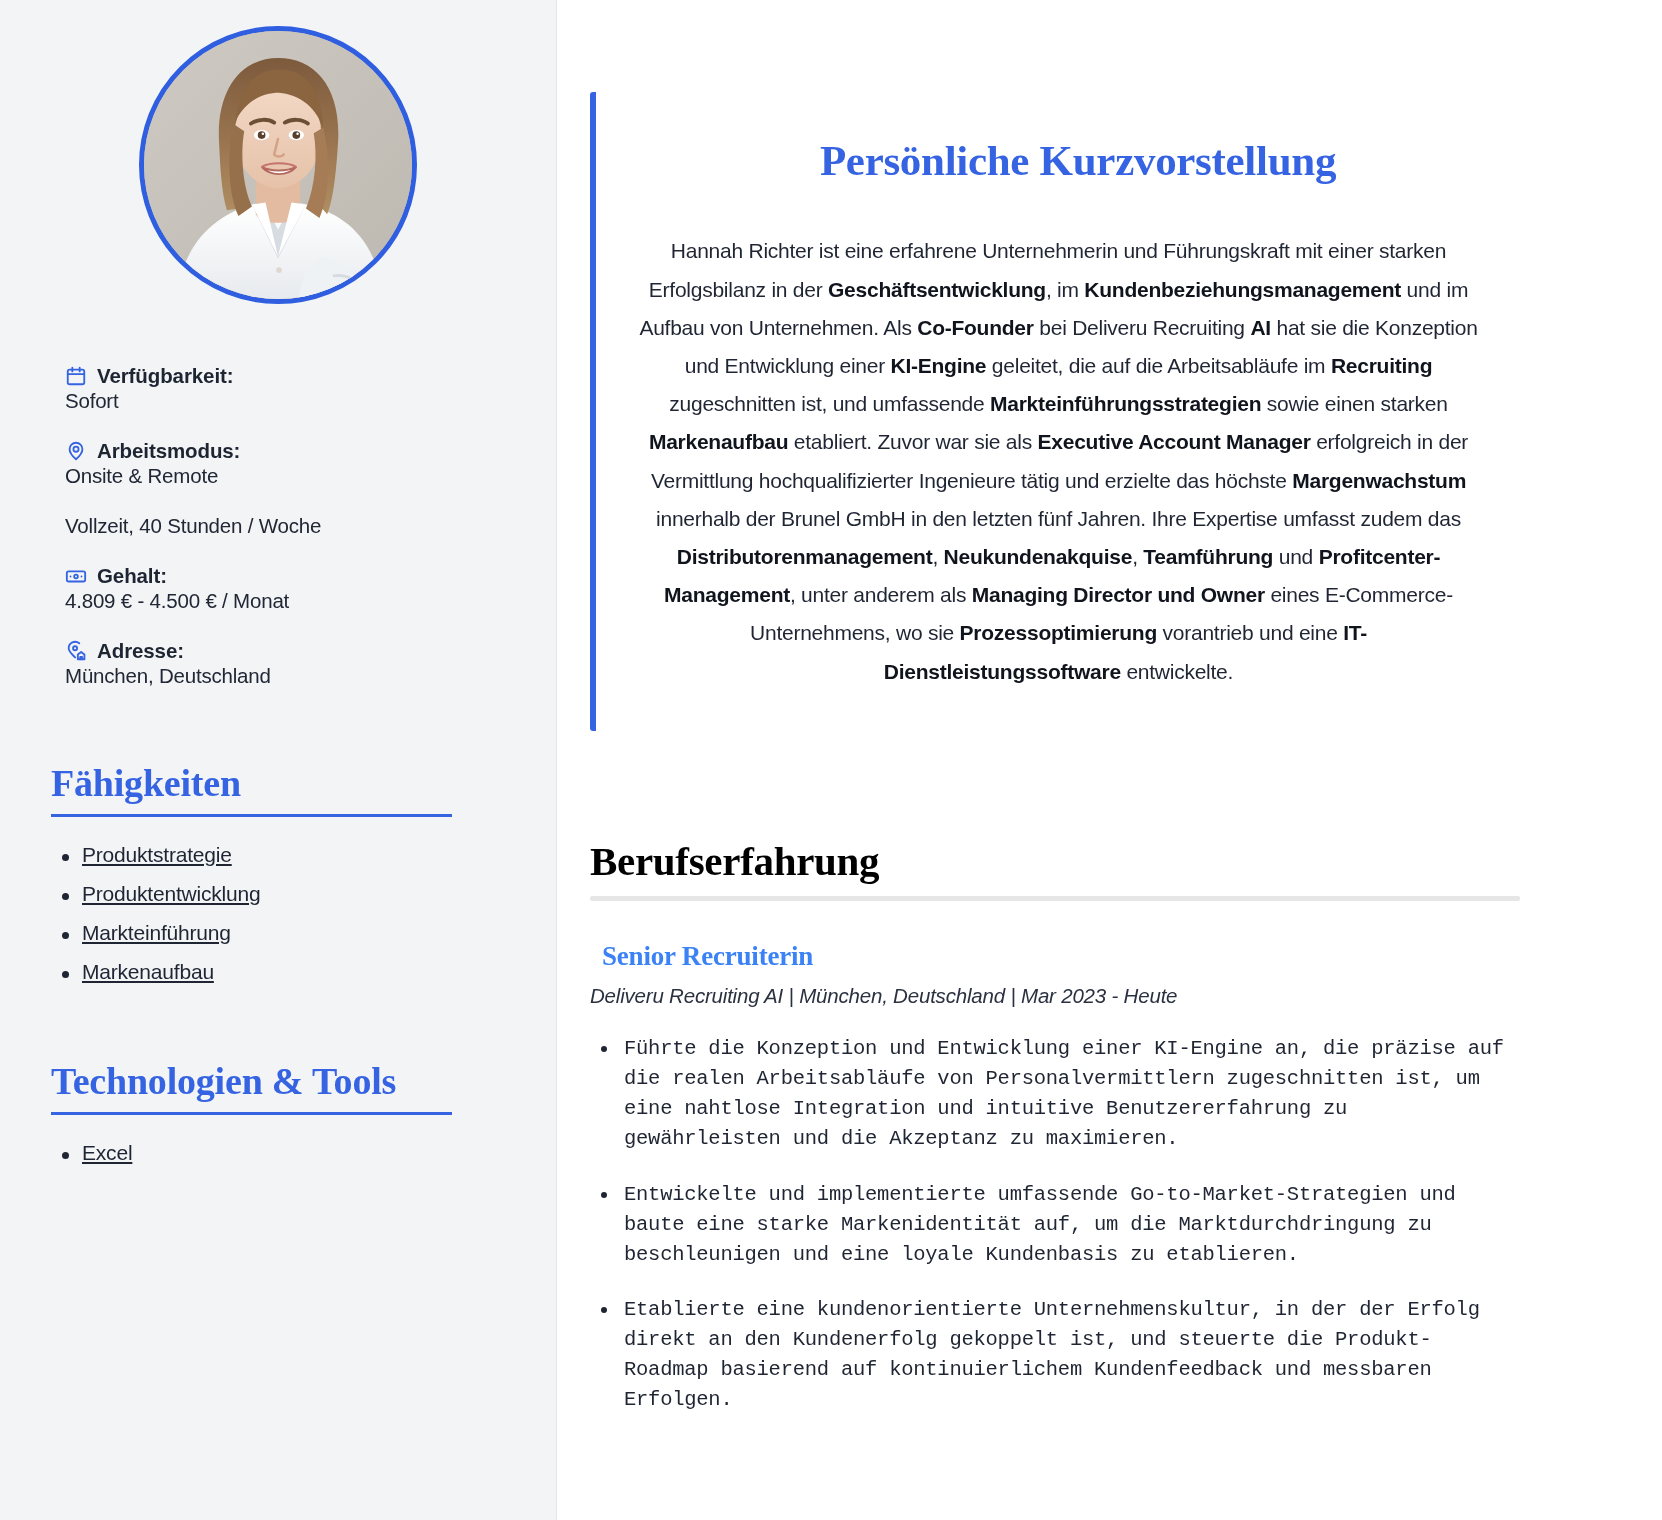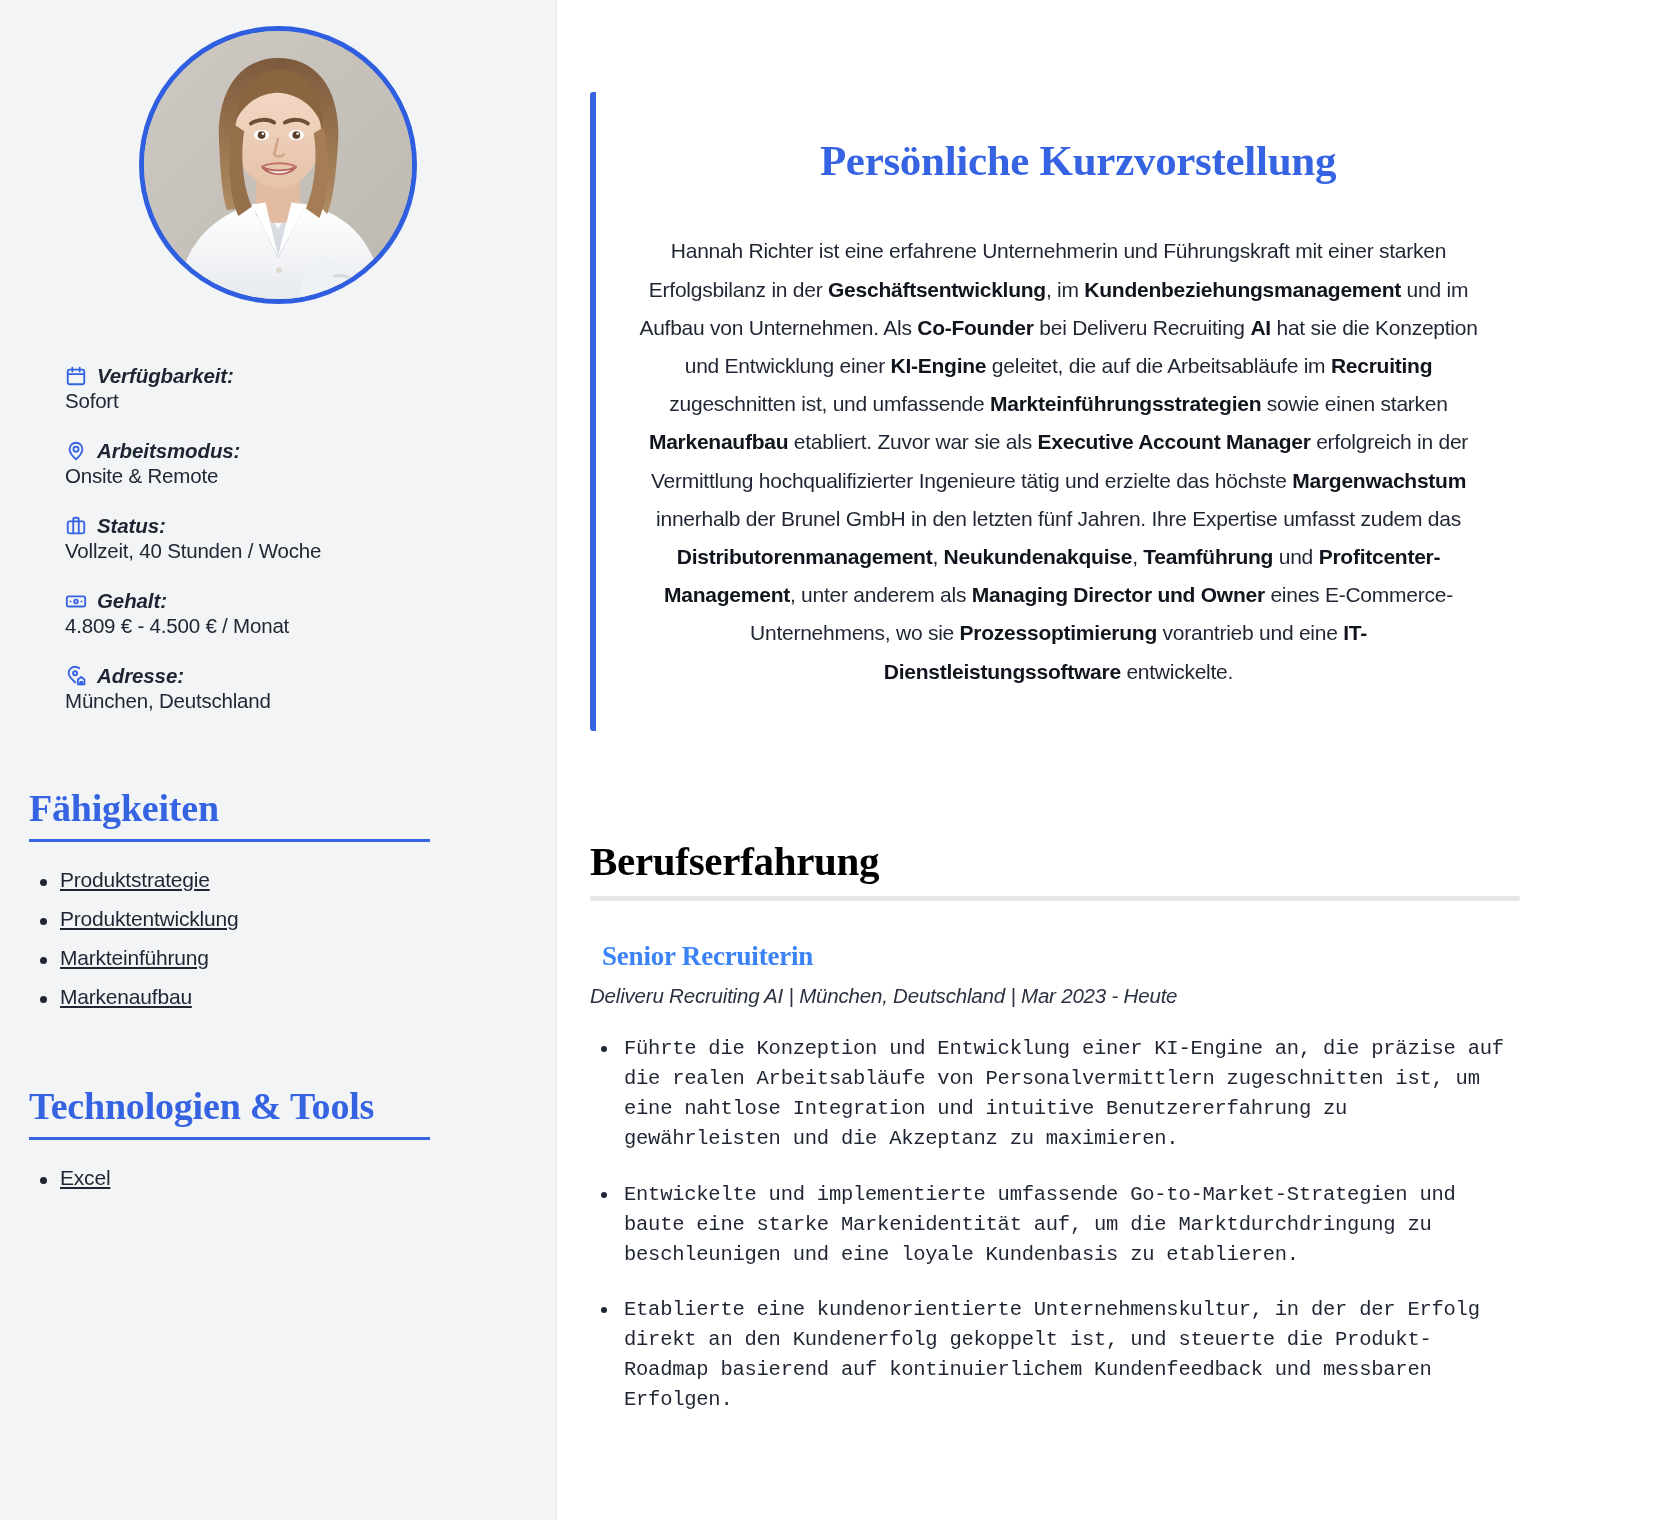--- a/index.html
+++ b/index.html
@@ -49,39 +49,38 @@
   }
   .meta-block { margin-bottom: 26px; }
   .meta-label {
     display: flex;
     align-items: center;
     gap: 10px;
     font-size: 20.5px;
     font-weight: bold;
     color: #1e2532;
     letter-spacing: -0.1px;
-    font-style: italic;
   }
   .meta-label .ic {
     width: 23px; height: 23px;
     flex: 0 0 23px;
     display: inline-flex;
     align-items: center;
     justify-content: center;
   }
   .meta-label .ic svg { display:block; }
   .meta-value {
     font-size: 20.5px;
     color: #212734;
     margin-top: 1px;
     margin-left: 1px;
     letter-spacing: -0.2px;
   }
 
-  .side-section { padding-left: 29px; padding-right: 92px; }
+  .side-section { padding-left: 29px; padding-right: 92px; margin-left: 22px; }
   .side-section.first { margin-top: 76px; }
   .side-section.second { margin-top: 78px; }
   .side-heading {
     font-family: "Liberation Serif", serif;
     font-weight: bold;
     font-size: 38px;
     color: #3563e2;
     letter-spacing: -0.2px;
     line-height: 1.05;
   }
@@ -298,30 +297,20 @@
                 <path d="M12 21s7-6.2 7-11a7 7 0 1 0-14 0c0 4.8 7 11 7 11z"></path>
                 <circle cx="12" cy="10" r="2.8"></circle>
               </svg>
           </span>
           <span>Arbeitsmodus:</span>
         </div>
         <div class="meta-value">Onsite &amp; Remote</div>
       </div>
 
       <div class="meta-block">
-        <div class="meta-label">
-          <span class="ic">
-            <svg width="22" height="22" viewBox="0 0 24 24" fill="none" stroke="#3563e2" stroke-width="2" stroke-linecap="round" stroke-linejoin="round">
-                <rect x="3" y="7" width="18" height="13" rx="2"></rect>
-                <path d="M9 7V5a2 2 0 0 1 2-2h2a2 2 0 0 1 2 2v2"></path>
-                <path d="M9 7v13M15 7v13"></path>
-              </svg>
-          </span>
-          <span>Status:</span>
-        </div>
         <div class="meta-value">Vollzeit, 40 Stunden / Woche</div>
       </div>
 
       <div class="meta-block">
         <div class="meta-label">
           <span class="ic">
             <svg width="22" height="22" viewBox="0 0 24 24" fill="none" stroke="#3563e2" stroke-width="2" stroke-linecap="round" stroke-linejoin="round">
                 <rect x="2" y="7" width="20" height="11" rx="2"></rect>
                 <circle cx="12" cy="12.5" r="2"></circle>
                 <path d="M6 12.5h.01M18 12.5h.01"></path>

